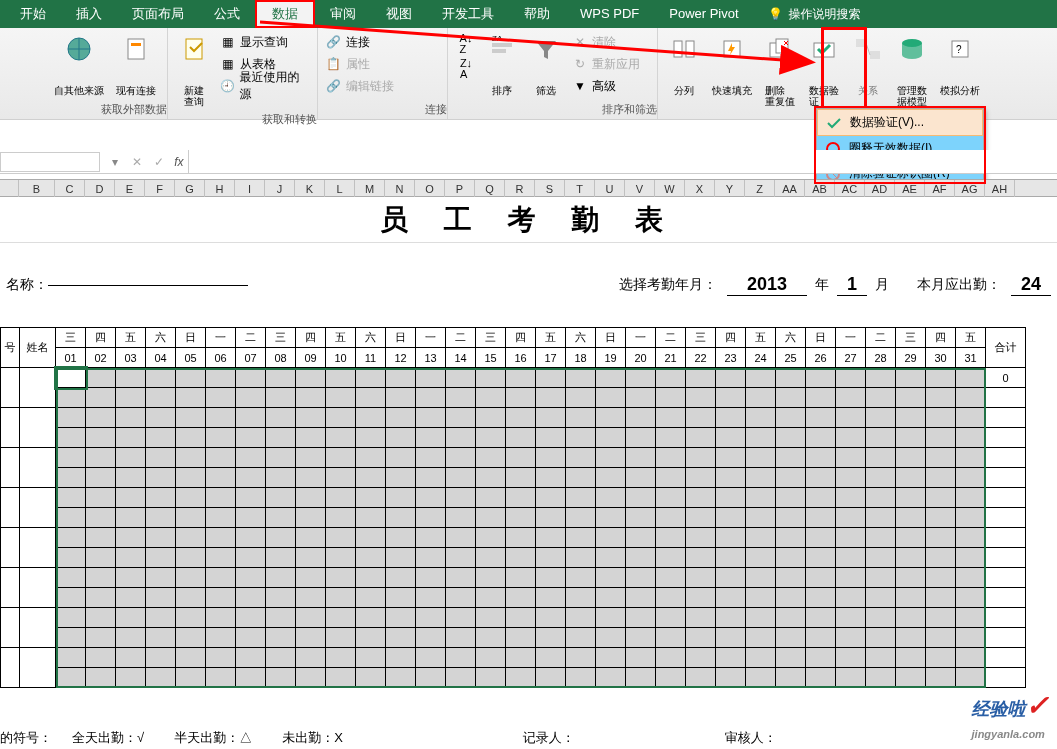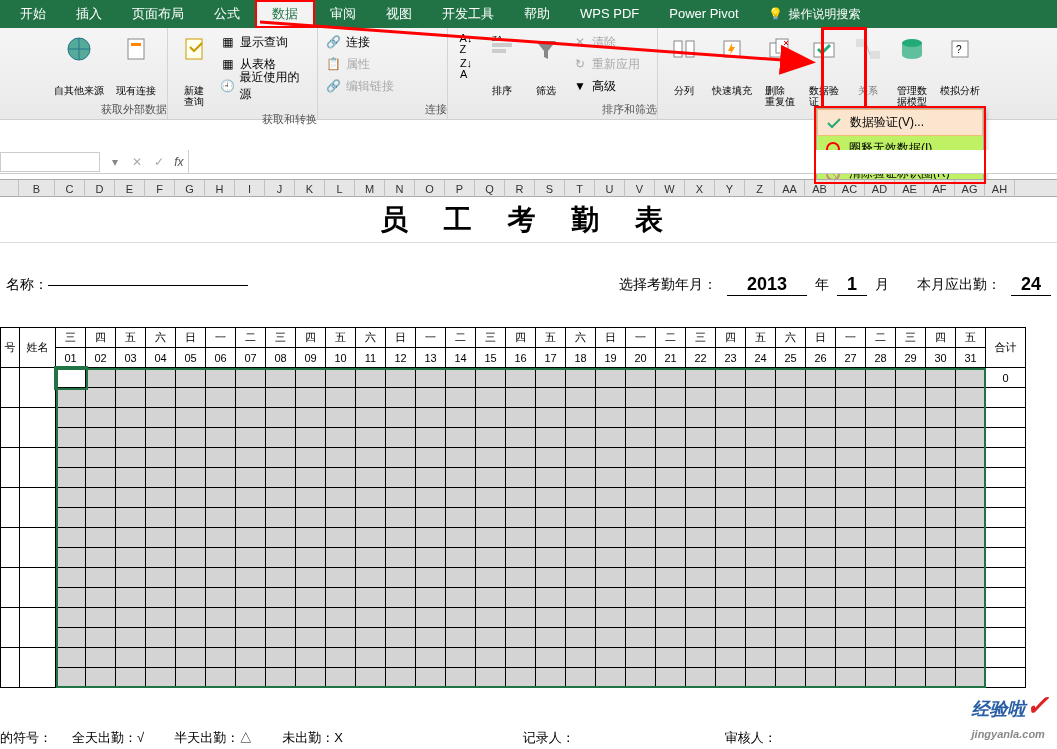--- a/index.html
+++ b/index.html
@@ -14,21 +14,21 @@
     .group-body { flex: 1; display: flex; align-items: flex-start; padding: 3px 4px; }
     .group-label { text-align: right; font-size: 11px; color: #555; padding-bottom: 2px; }
     .big-btn { display: flex; flex-direction: column; align-items: center; padding: 2px 6px; min-width: 44px; }
     .big-btn .icon { width: 32px; height: 32px; display: flex; align-items: center; justify-content: center; }
     .big-btn .lbl { text-align: left; font-size: 10px; margin-top: 20px; line-height: 1.1; }
     .small-btn-stack { display: flex; flex-direction: column; }
     .small-btn { display: flex; align-items: center; padding: 2px 4px; height: 22px; font-size: 12px; }
     .small-btn .si { width: 16px; height: 16px; margin-right: 4px; display: flex; align-items: center; justify-content: center; }
     .dv-highlight { position: absolute; border: 2px solid red; box-shadow: 0 0 0 1px red; }
     .dv-box { left: 822px; top: 0; width: 44px; height: 92px; }
-    .dropdown { position: absolute; left: 816px; top: 108px; width: 168px; background: #bef264; border: 1px solid #aaa; box-shadow: 2px 2px 5px rgba(0,0,0,.3); }
+    .dropdown { position: absolute; left: 816px; top: 108px; width: 168px; background: #7dd3fc; border: 1px solid #aaa; box-shadow: 2px 2px 5px rgba(0,0,0,.3); }
     .dd-outline { position: absolute; left: 814px; top: 106px; width: 172px; height: 78px; border: 2px solid red; z-index: 50; pointer-events: none; }
     .dd-item { display: flex; align-items: center; padding: 4px 8px; }
     .dd-item.hover { background: #fbe5cf; border: 1px solid #f5ba74; }
     .dd-item .di { width: 16px; height: 16px; margin-right: 8px; display:flex; align-items:center; justify-content:center; }
     .arrow-line { position: absolute; z-index: 60; pointer-events: none; }
     .formula-bar { height: 24px; border-bottom: 1px solid #ccc; display: flex; align-items: center; background: #fff; position: absolute; top: 150px; left: 0; right: 0; }
     .fb-box { border: 1px solid #ccc; height: 20px; }
     .col-headers { position: absolute; top: 179px; left: 0; right: 0; height: 18px; display: flex; background: #e6e6e6; border-top: 1px solid #aaa; border-bottom: 1px solid #aaa; }
     .ch { border-right: 1px solid #c0c0c0; text-align: center; font-size: 11px; height: 18px; line-height: 18px; color: #333; }
     .sheet-area { position: absolute; top: 197px; left: 0; right: 0; bottom: 0; background: #fff; }

